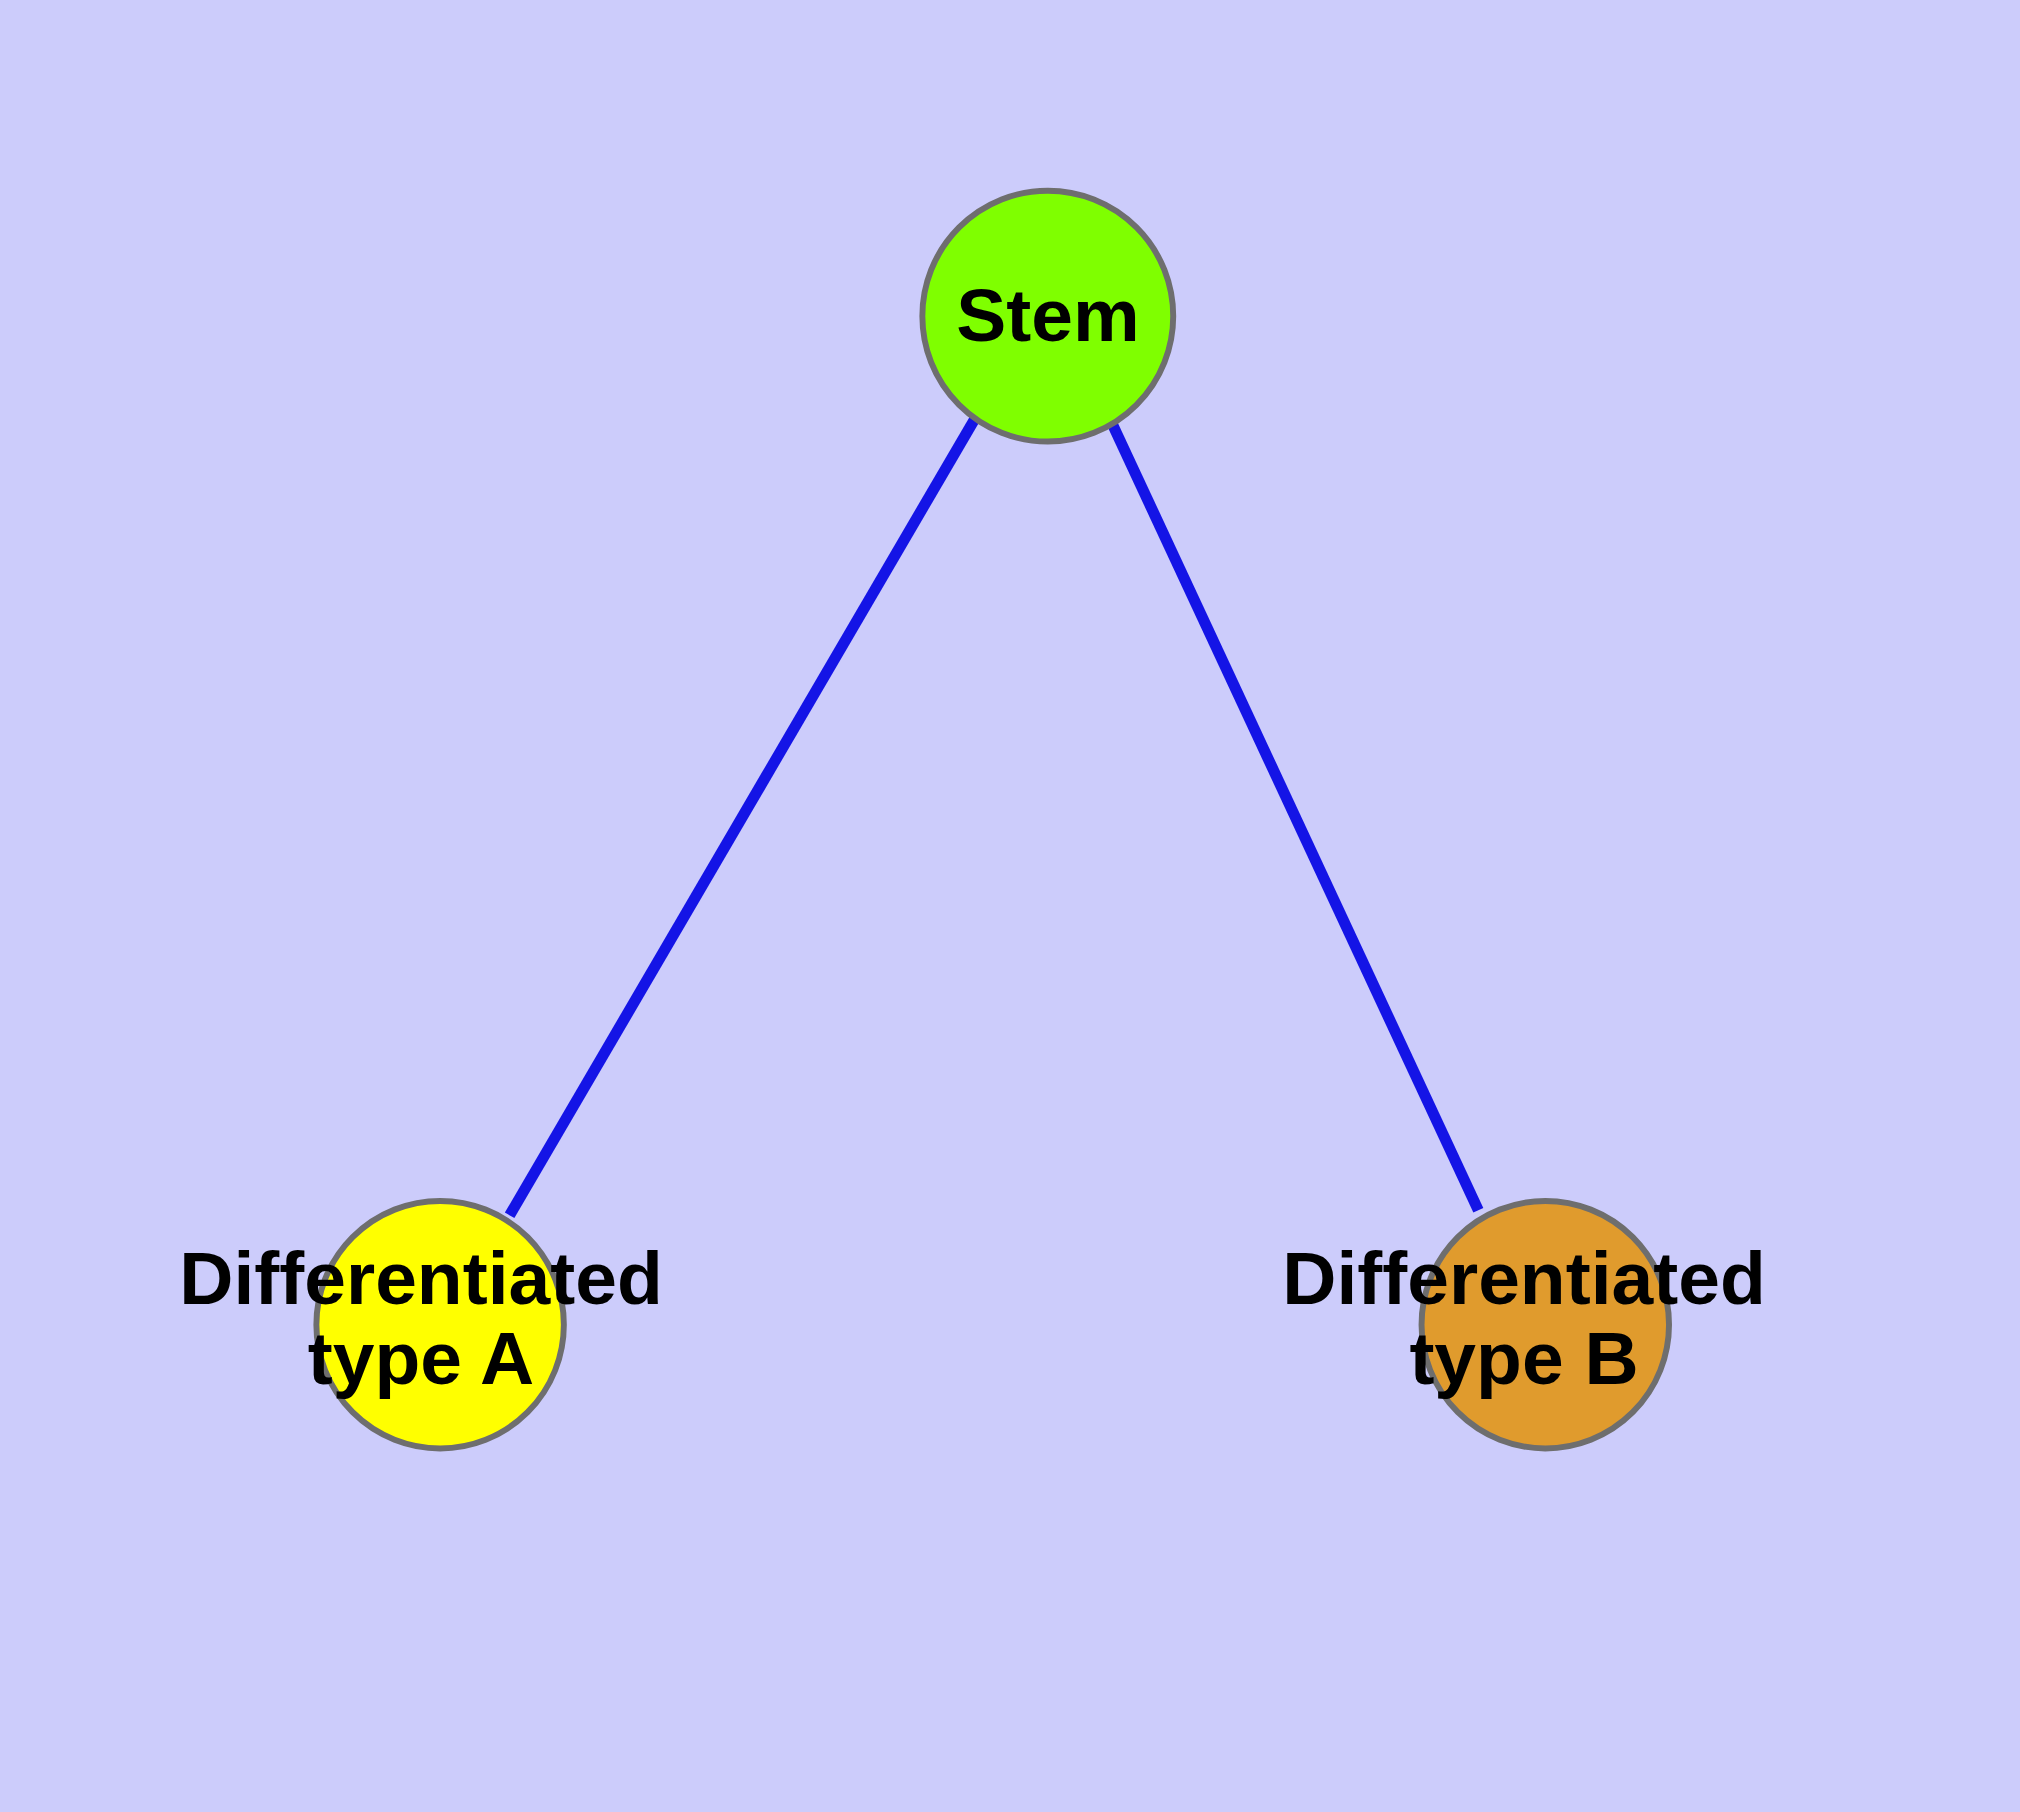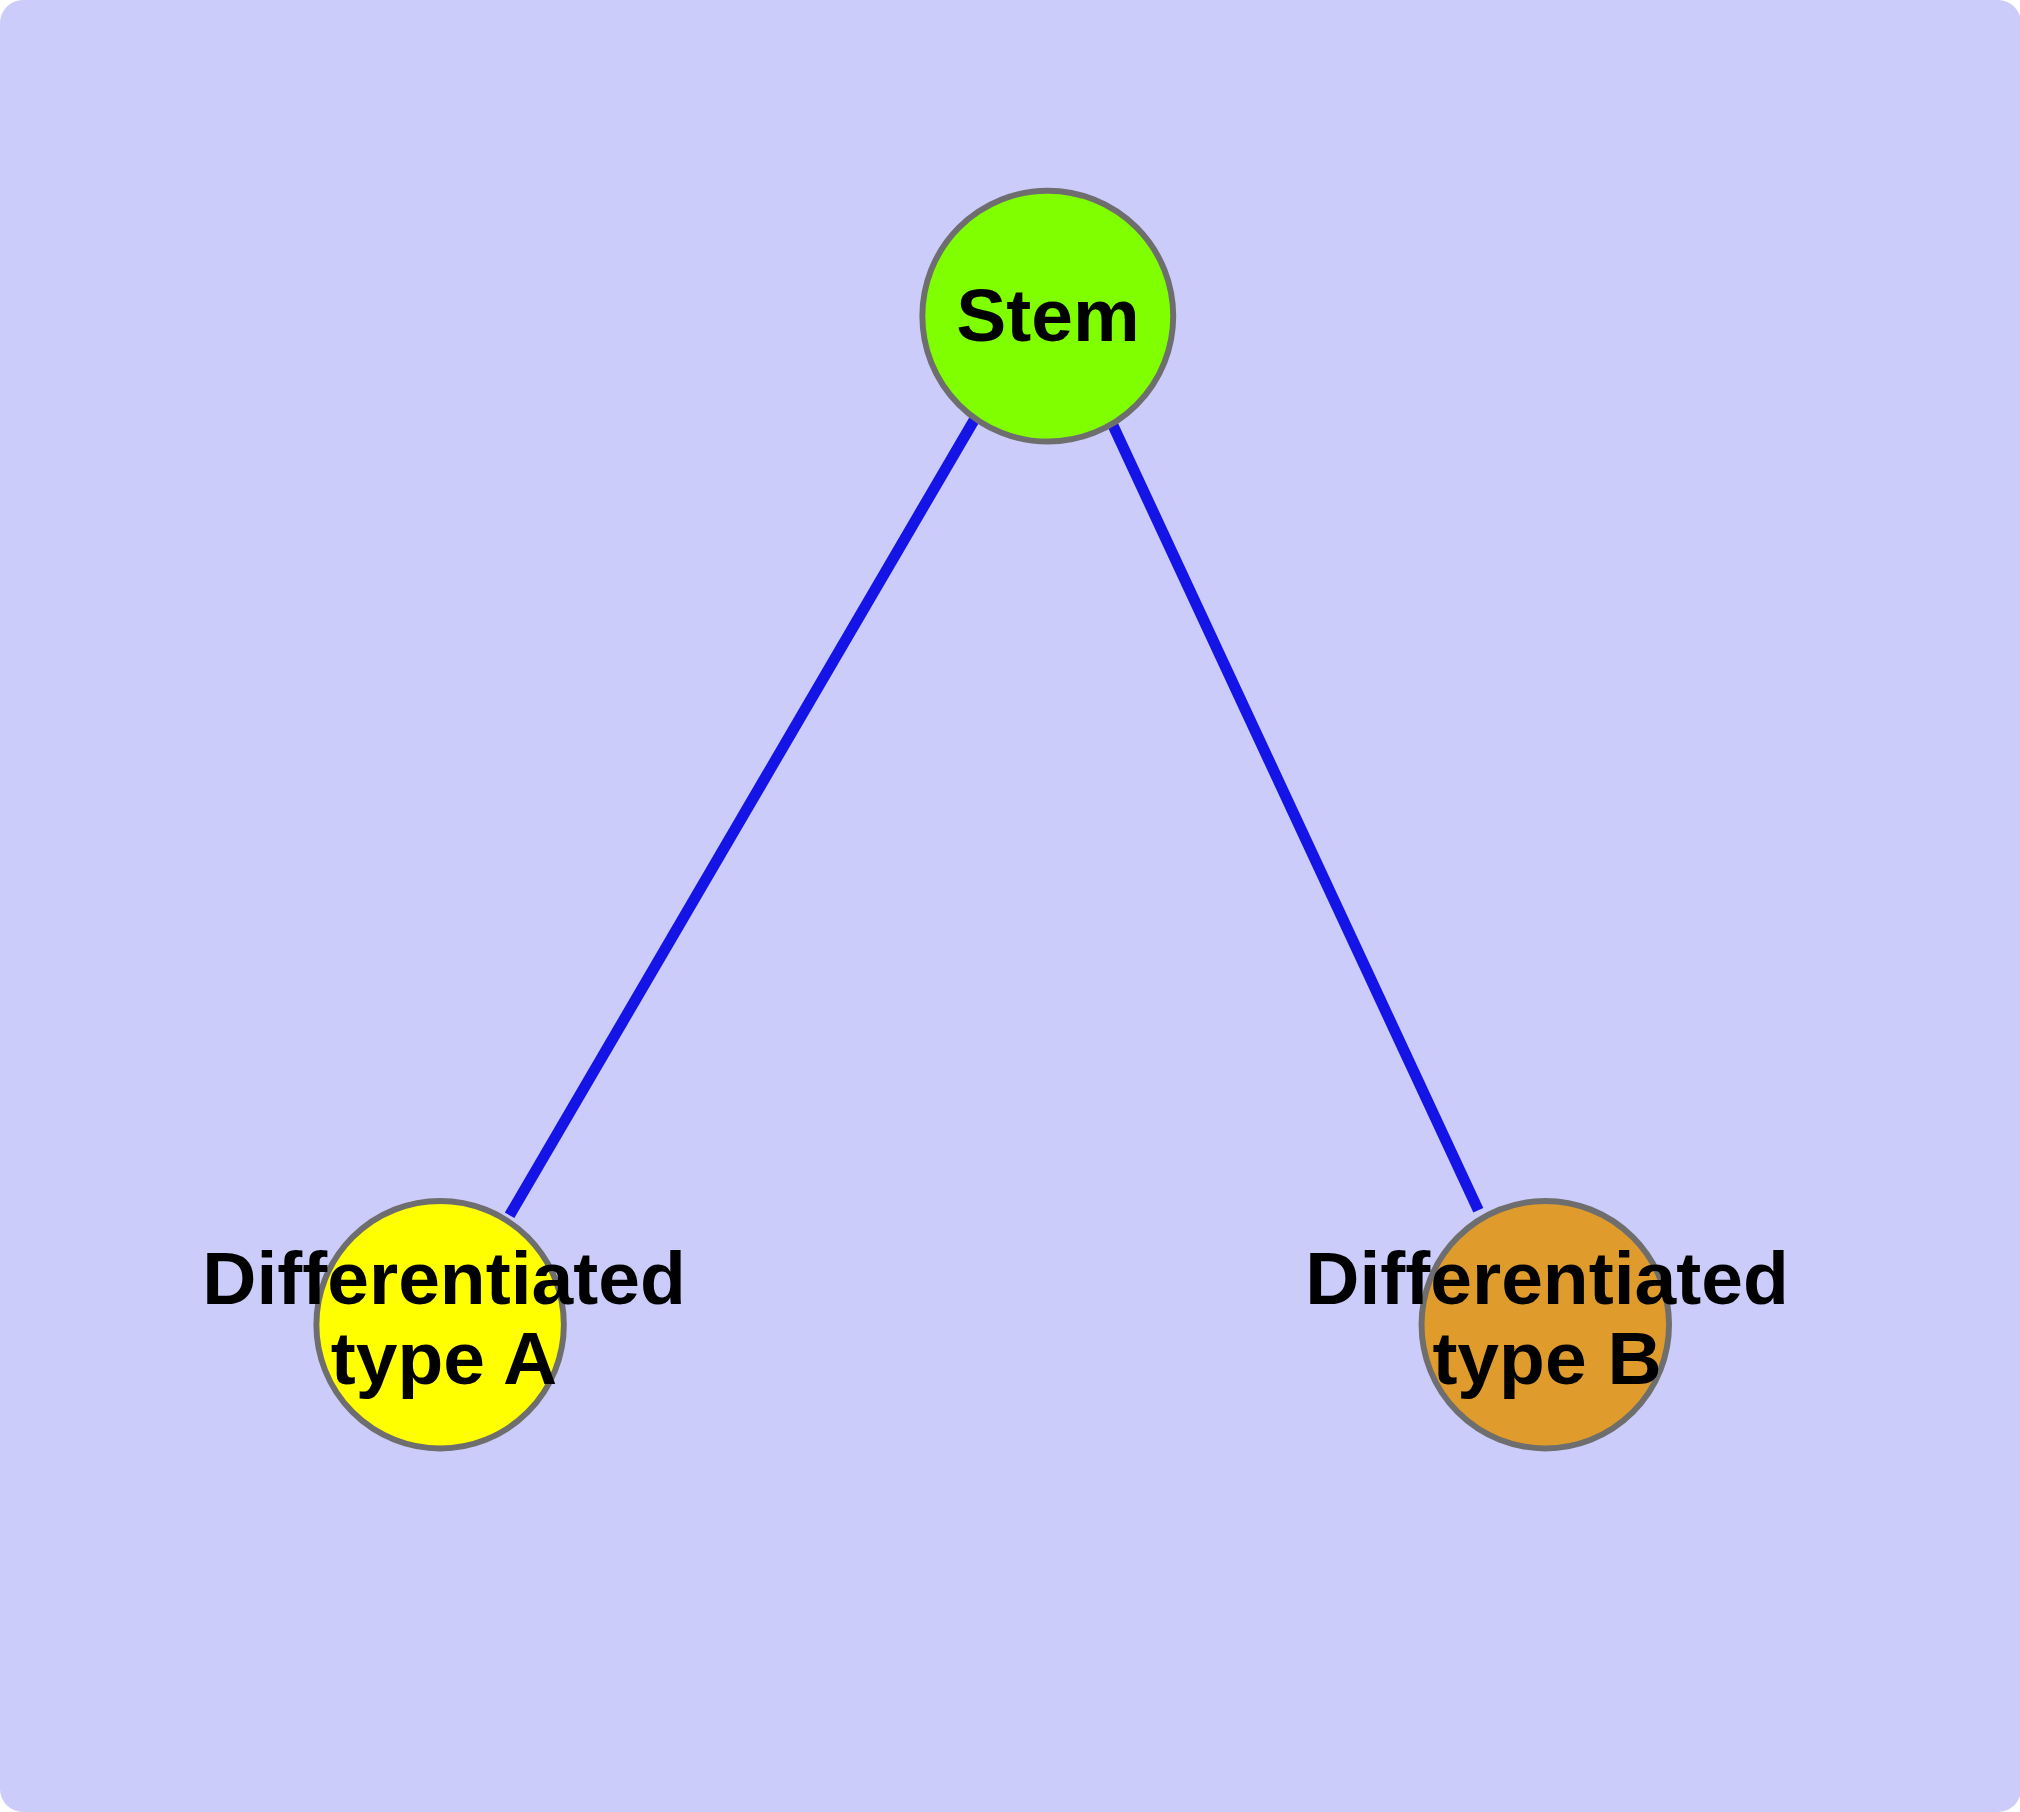--- a/index.html
+++ b/index.html
@@ -37,26 +37,26 @@
     color: #000000;
     font-weight: bold;
     font-family: "Liberation Sans", sans-serif;
     line-height: 1.06;
     text-align: center;
     white-space: pre;
     pointer-events: none;
     transform: translate(-50%, -50%);
   }
   .label-stem { font-size: 75px; }
-  .label-side { font-size: 75px; margin-left: 23px; }
+  .label-side { font-size: 75px; }
 </style>
 </head>
 <body>
 
-<div id="canvas" style="width: 2021px; height: 1812px; border-radius: 23px;">
+<div id="canvas" style="width: 2021px; height: 1812px;">
 
   <div id="bg" style="background: rgb(204, 204, 251);"></div>
 
   <svg id="graph" viewBox="0 0 2384 2138">
     <line class="edge-line" id="svg-edge-0" x1="1150" y1="494" x2="601" y2="1434" stroke="#1414e6" stroke-width="13"></line>
     <line class="edge-line" id="svg-edge-1" x1="1312" y1="500" x2="1744" y2="1428" stroke="#1414e6" stroke-width="13"></line>
 
     <circle class="node-circle" id="svg-node-0" cx="1236" cy="373" r="148" fill="#7fff00" stroke="#6e6e6e" stroke-width="7"></circle>
     <circle class="node-circle" id="svg-node-1" cx="519" cy="1563" r="146" fill="#ffff00" stroke="#6e6e6e" stroke-width="7"></circle>
     <circle class="node-circle" id="svg-node-2" cx="1823" cy="1563" r="146" fill="#e09b2d" stroke="#6e6e6e" stroke-width="7"></circle>

